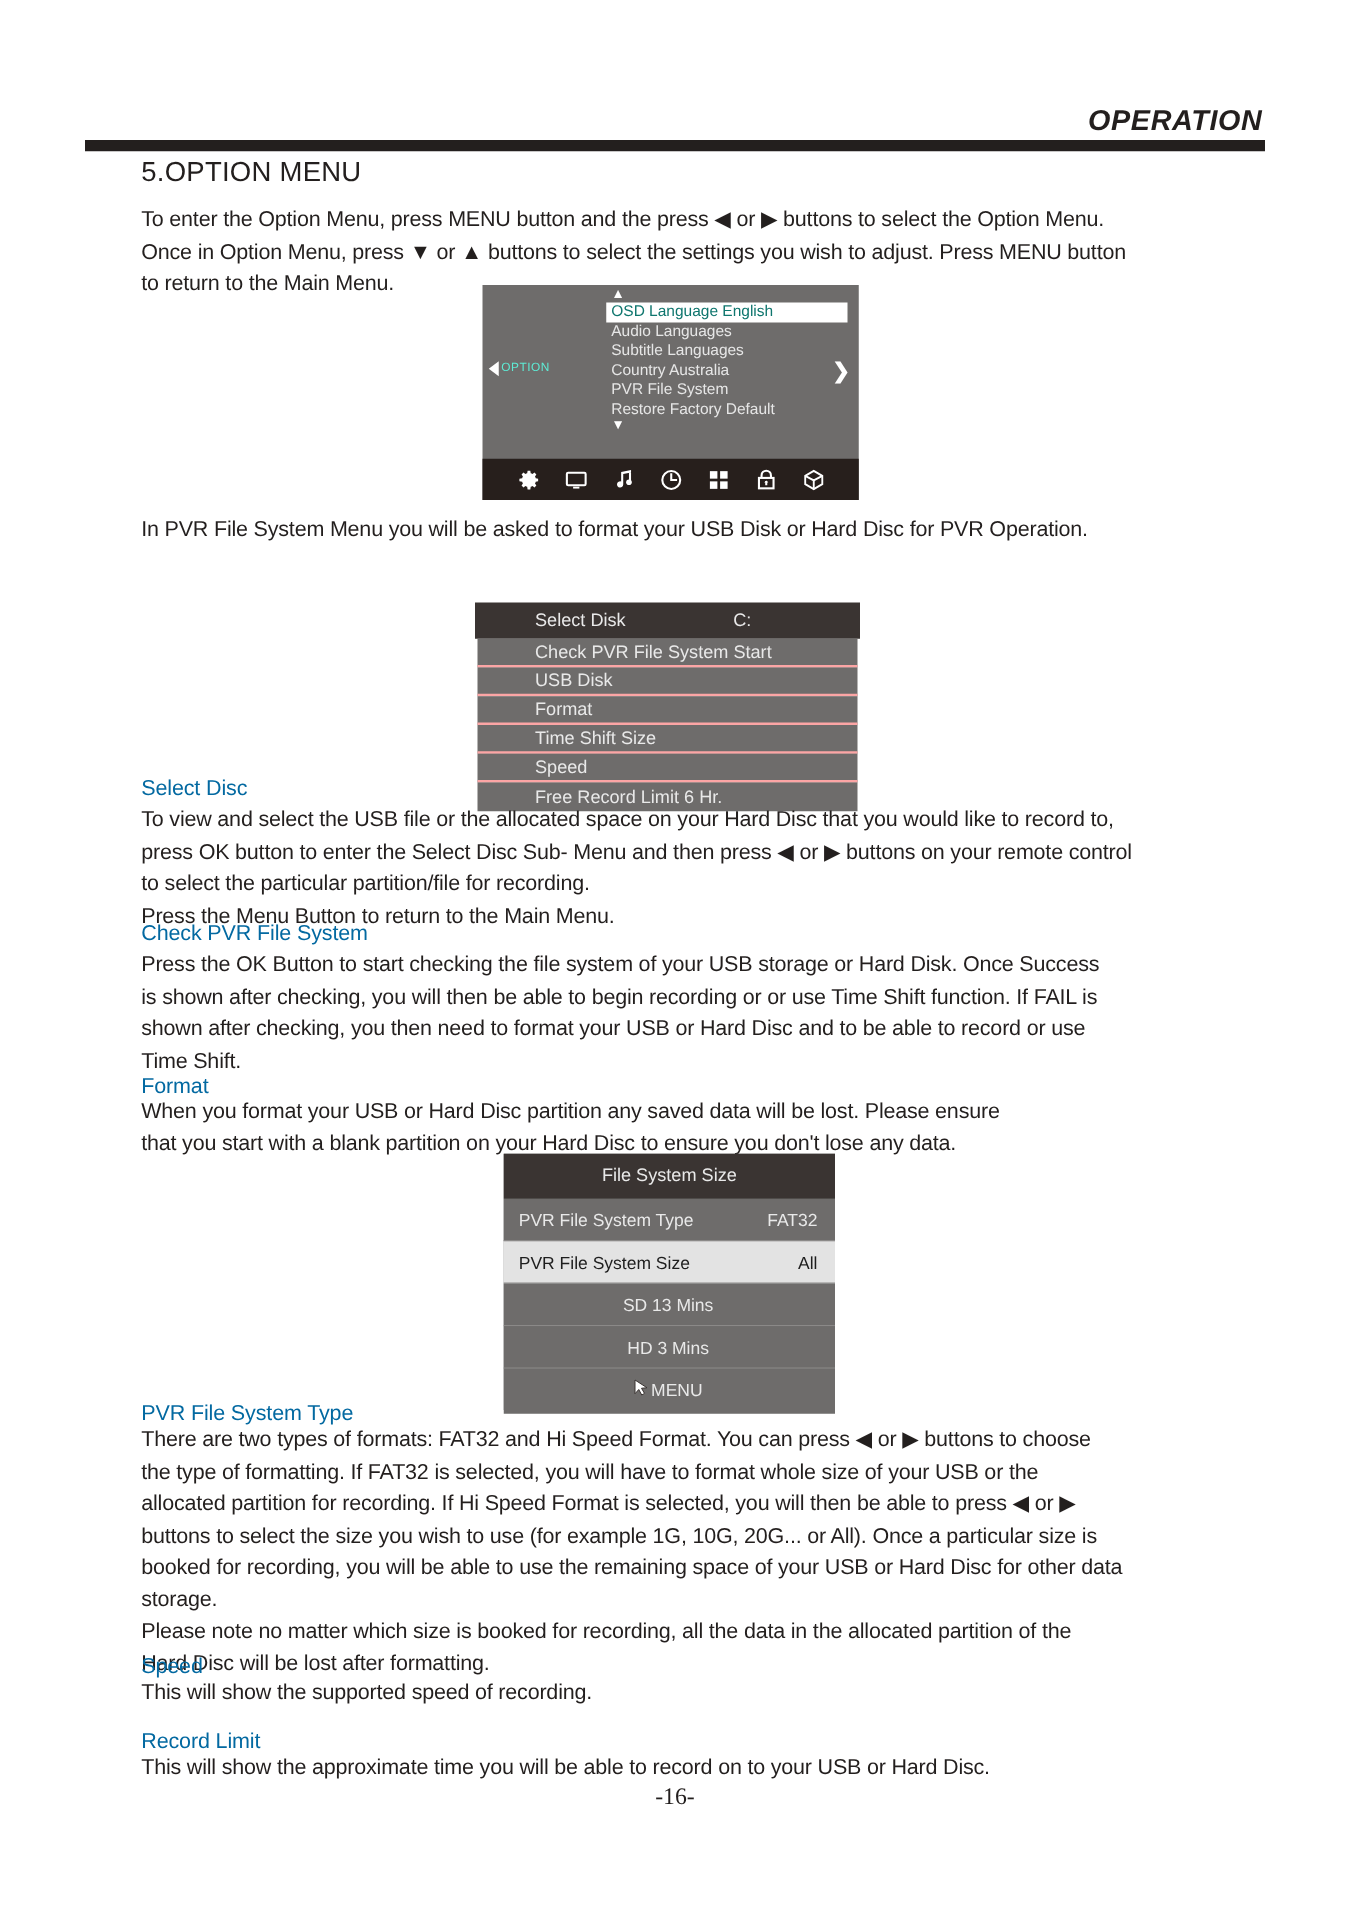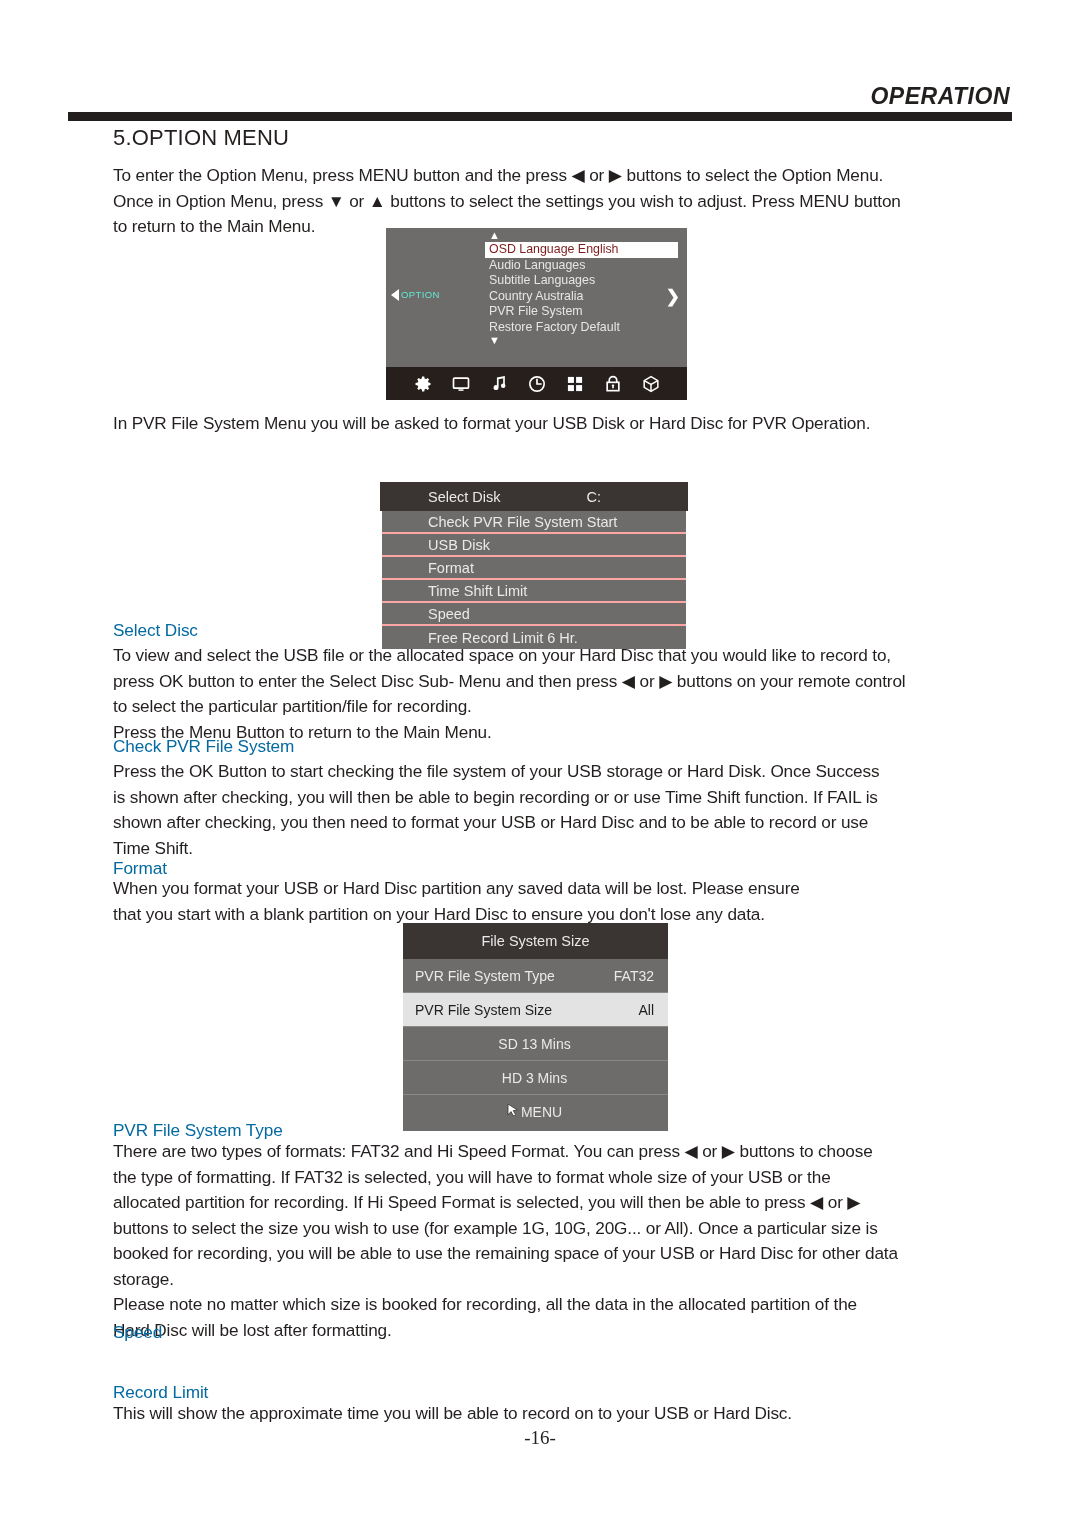--- a/index.html
+++ b/index.html
@@ -135,21 +135,21 @@
   }
   .osd-item {
     font-size: 12.4px;
     line-height: 15.5px;
     color: #e6e6e6;
     padding-left: 4px;
     white-space: nowrap;
   }
   .osd-item.selected {
     background: #ffffff;
-    color: #7f1d1d;
+    color: #0f766e;
   }
   #fig-option .osd-iconbar {
     position: absolute;
     left: 0;
     bottom: 0;
     width: 100%;
     height: 33px;
     background: #271f1c;
     display: flex;
     align-items: center;
@@ -344,21 +344,21 @@
 
   <div class="figure" id="fig-pvr">
     <div class="pvr-head">
       <span class="lbl">Select Disk</span>
       <span class="val">C:</span>
     </div>
     <div class="pvr-rows">
       <div class="pvr-row">Check PVR File System Start</div>
       <div class="pvr-row">USB Disk</div>
       <div class="pvr-row">Format</div>
-      <div class="pvr-row">Time Shift Limit</div>
+      <div class="pvr-row">Time Shift Size</div>
       <div class="pvr-row">Speed</div>
       <div class="pvr-row last">Free Record Limit 6 Hr.</div>
     </div>
   </div>
 
   <div class="sub-head" style="left:113px; top:618px;">Select Disc</div>
   <div class="para" style="left:113px; top:643px; width:910px;">To view and select the USB file or the allocated space on your Hard Disc that you would like to record to,
 press OK button to enter the  Select Disc Sub- Menu and then press ◀ or ▶ buttons on your remote control
 to select the particular partition/file for recording.
 Press the Menu Button to return to the Main Menu.</div>
@@ -403,19 +403,20 @@
   <div class="para" style="left:113px; top:1139px; width:920px;">There are two types of formats:  FAT32 and Hi Speed Format.  You can press ◀ or ▶ buttons to choose
 the type of formatting. If  FAT32 is selected, you will have to format whole size of your USB or the
 allocated partition for recording. If Hi Speed Format is selected, you will then be able to press ◀ or ▶
 buttons to select the size you wish to use (for example 1G, 10G, 20G... or All). Once a particular size is
 booked for recording, you will be able to use the remaining space of your USB or Hard Disc for other data
 storage.
 Please note no matter which size is booked for recording, all the data in the allocated partition of the
 Hard Disc will be lost after formatting.</div>
 
   <div class="sub-head" style="left:113px; top:1320px;">Speed</div>
+  <div class="para" style="left:113px; top:1341px; width:910px;">This will show the supported speed of recording.</div>
 
   <div class="sub-head" style="left:113px; top:1380px;">Record Limit</div>
   <div class="para" style="left:113px; top:1401px; width:910px;">This will show the approximate time you will be able to record on to  your USB or Hard Disc.</div>
 
   <div class="page-number">-16-</div>
 
 </div>
 
 </body></html>

